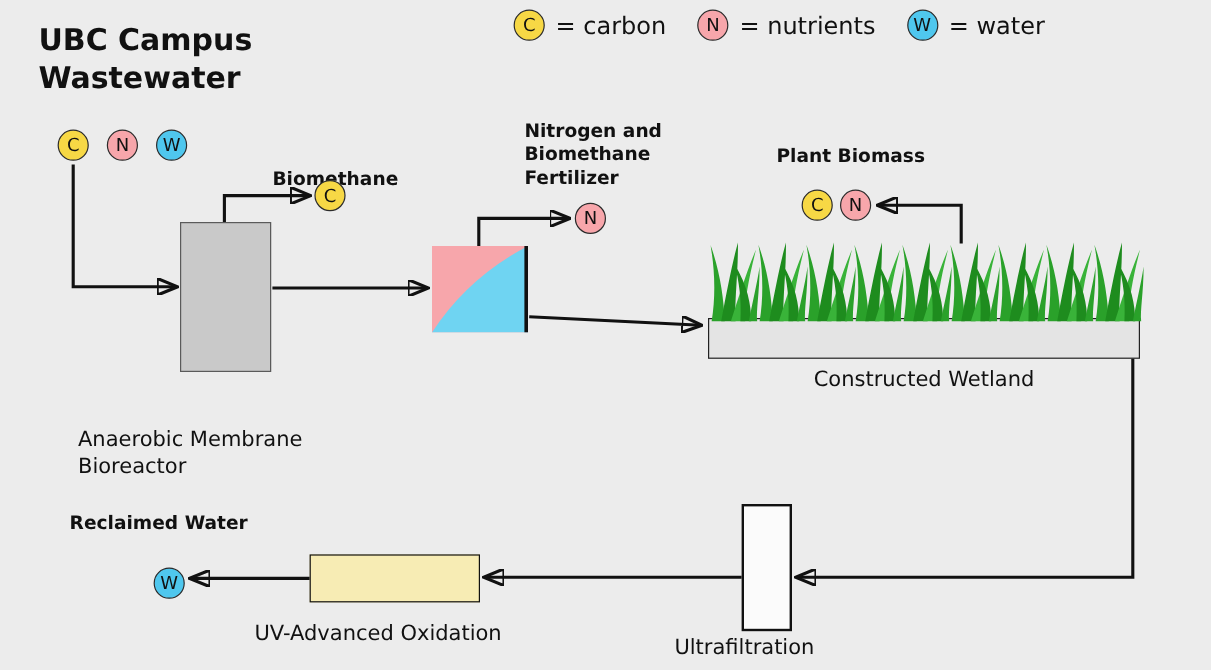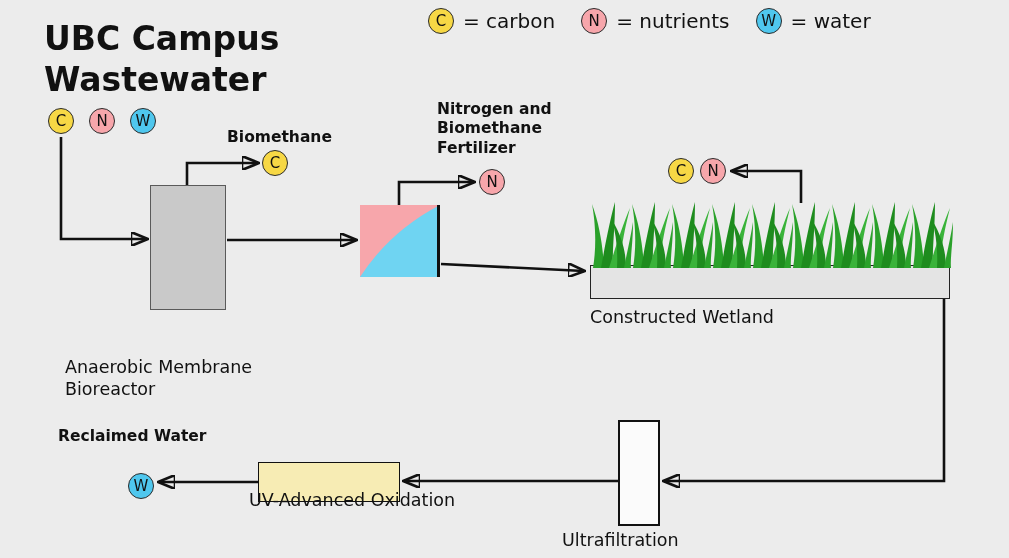--- a/index.html
+++ b/index.html
@@ -6,22 +6,22 @@
   html, body { margin: 0; padding: 0; background: #ececec; }
   #canvas {
     position: relative; width: 1009px; height: 558px;
     background: #ececec; overflow: hidden;
     font-family: "DejaVu Sans", sans-serif; color: #111;
   }
   #connectors { position: absolute; left: 0; top: 0; z-index: 4; pointer-events: none; }
   #connectors path { fill: none; stroke: #111; stroke-width: 2.6px; }
 
   #title {
-    position: absolute; left: 44px; top: 18px; width: 250px; margin: 0;
-    font-size: 33px; font-weight: bold; line-height: 1.25; z-index: 2;
+    position: absolute; left: 32px; top: 18px; width: 250px; margin: 0;
+    font-size: 25px; font-weight: bold; line-height: 1.25; z-index: 2;
   }
   .legend { position: absolute; left: 428px; top: 8px; display: flex; align-items: center; gap: 26px; font-size: 20px; z-index: 2; }
   .legend-item { display: flex; align-items: center; gap: 9px; }
 
   .chip {
     display: inline-flex; align-items: center; justify-content: center;
     width: 26px; height: 26px; border-radius: 50%;
     border: 1.5px solid #2b2b2b; font-size: 15px; line-height: 1; z-index: 5;
   }
   .chip-row { position: absolute; display: flex; z-index: 5; }
@@ -31,26 +31,26 @@
   #bioreactor { left: 150px; top: 185px; width: 76px; height: 125px; border: 1px solid #5a5a5a; }
   #ed-box { position: absolute; left: 360px; top: 205px; z-index: 2; }
   #wetland { left: 590px; top: 265px; width: 360px; height: 34px; border: 1.5px solid #222; }
   #grass { position: absolute; left: 592px; top: 200px; z-index: 3; }
   #ultrafiltration { left: 618px; top: 420px; width: 42px; height: 106px; border: 2px solid #111; }
   #uv { left: 258px; top: 462px; width: 142px; height: 40px; border: 1.5px solid #111; }
 
   .node-label { position: absolute; font-size: 17.5px; line-height: 1.25; z-index: 2; }
   #bioreactor-label { left: 65px; top: 321px; width: 230px; margin-top: 36px; }
   #ed-label { left: 337px; top: 307px; width: 200px; }
-  #wetland-label { left: 590px; top: 307px; width: 360px; text-align: left; }
+  #wetland-label { left: 590px; top: 307px; width: 360px; text-align: center; }
   #uf-label { left: 562px; top: 530px; }
-  #uv-label { left: 212px; top: 490px; margin-left: 37px; }
+  #uv-label { left: 212px; top: 518px; }
 
   .mini-label { position: absolute; font-weight: bold; font-size: 15.5px; line-height: 1.25; z-index: 2; }
-  #biomethane-label { left: 227px; top: 128px; text-align: right; }
+  #biomethane-label { left: 227px; top: 140px; text-align: right; }
   #fertilizer-label { left: 437px; top: 100px; width: 132px; }
   #plant-biomass-label { left: 647px; top: 121px; }
   #reclaimed-label { left: 58px; top: 427px; }
 
   #influent-chips { left: 48px; top: 108px; gap: 15px; }
   #biomethane-chip { left: 262px; top: 150px; }
   #fertilizer-chip { left: 479px; top: 169px; }
   #plant-chips { left: 668px; top: 158px; gap: 6px; }
   #reclaimed-chip { left: 128px; top: 473px; }
 
@@ -132,20 +132,21 @@
     <use href="#tuft" x="80"></use>
     <use href="#tuft" x="120"></use>
     <use href="#tuft" x="160"></use>
     <use href="#tuft" x="200"></use>
     <use href="#tuft" x="240"></use>
     <use href="#tuft" x="280"></use>
     <use href="#tuft" x="320"></use>
   </svg>
   <div class="node-label" id="wetland-label">Constructed Wetland</div>
 
+  <div class="mini-label" id="plant-biomass-label">Plant Biomass</div>
   <div class="chip-row" id="plant-chips">
     <span class="chip" style="background: rgb(247, 216, 69);">C</span>
     <span class="chip" style="background: rgb(247, 166, 171);">N</span>
   </div>
 
   <div class="node" id="ultrafiltration" style="background: rgb(251, 251, 251);"></div>
   <div class="node-label" id="uf-label">Ultrafiltration</div>
 
   <div class="node" id="uv" style="background: rgb(247, 236, 180);"></div>
   <div class="node-label" id="uv-label">UV-Advanced Oxidation</div>

